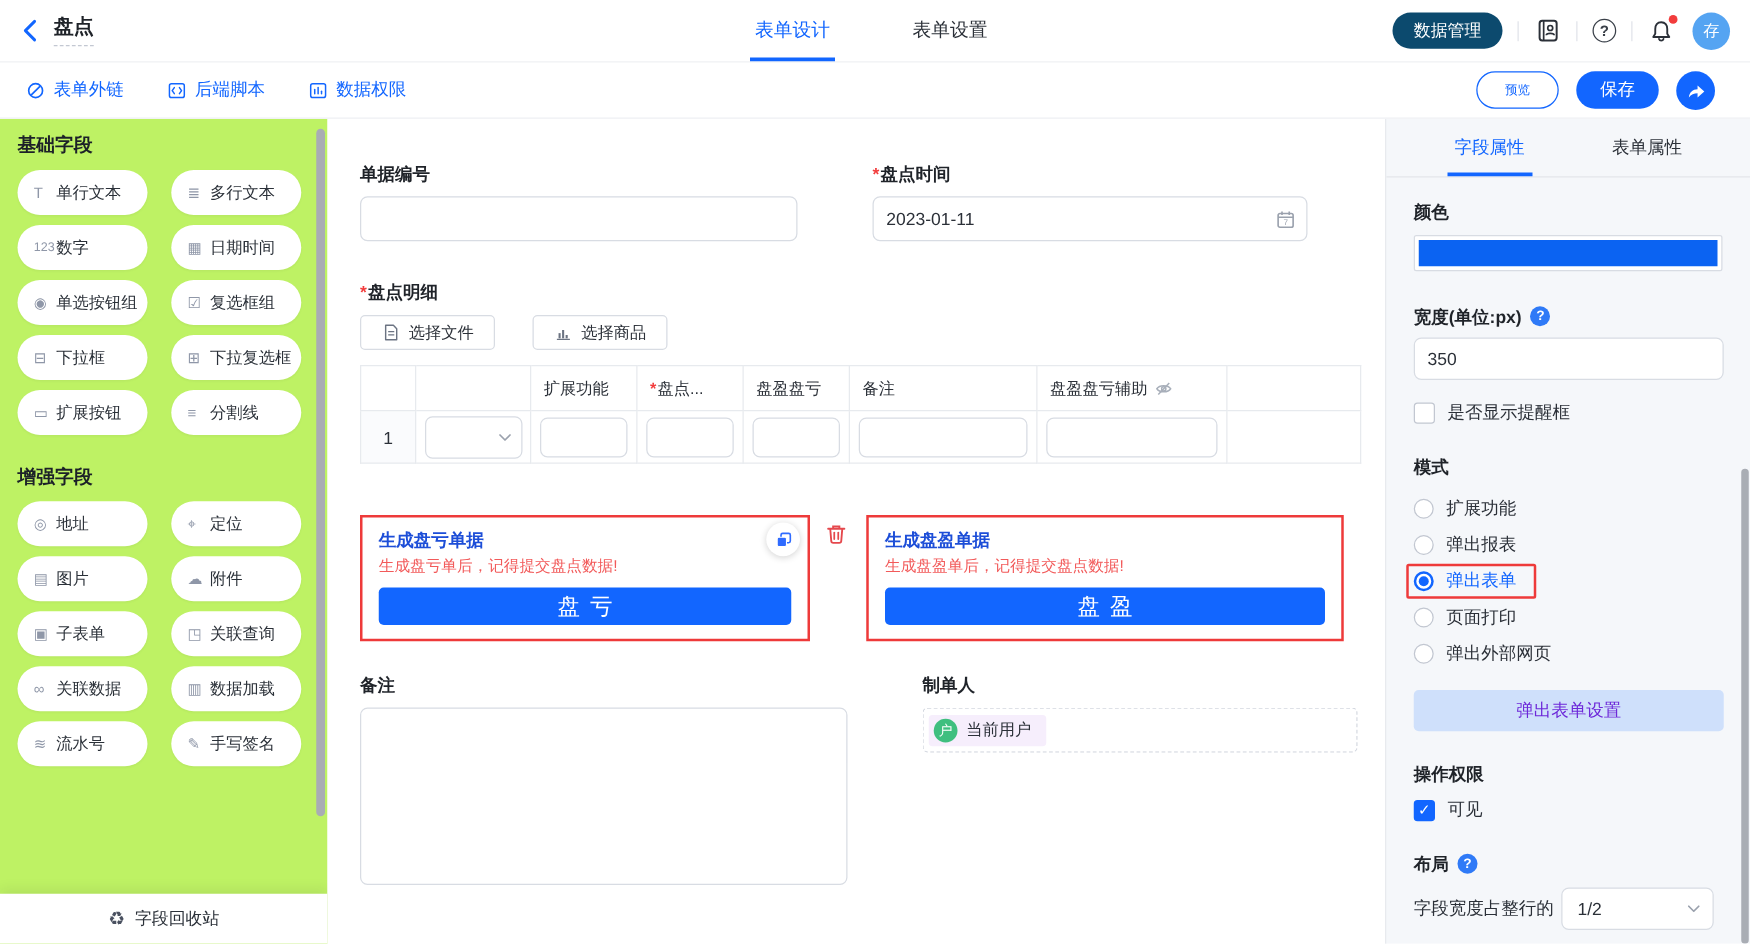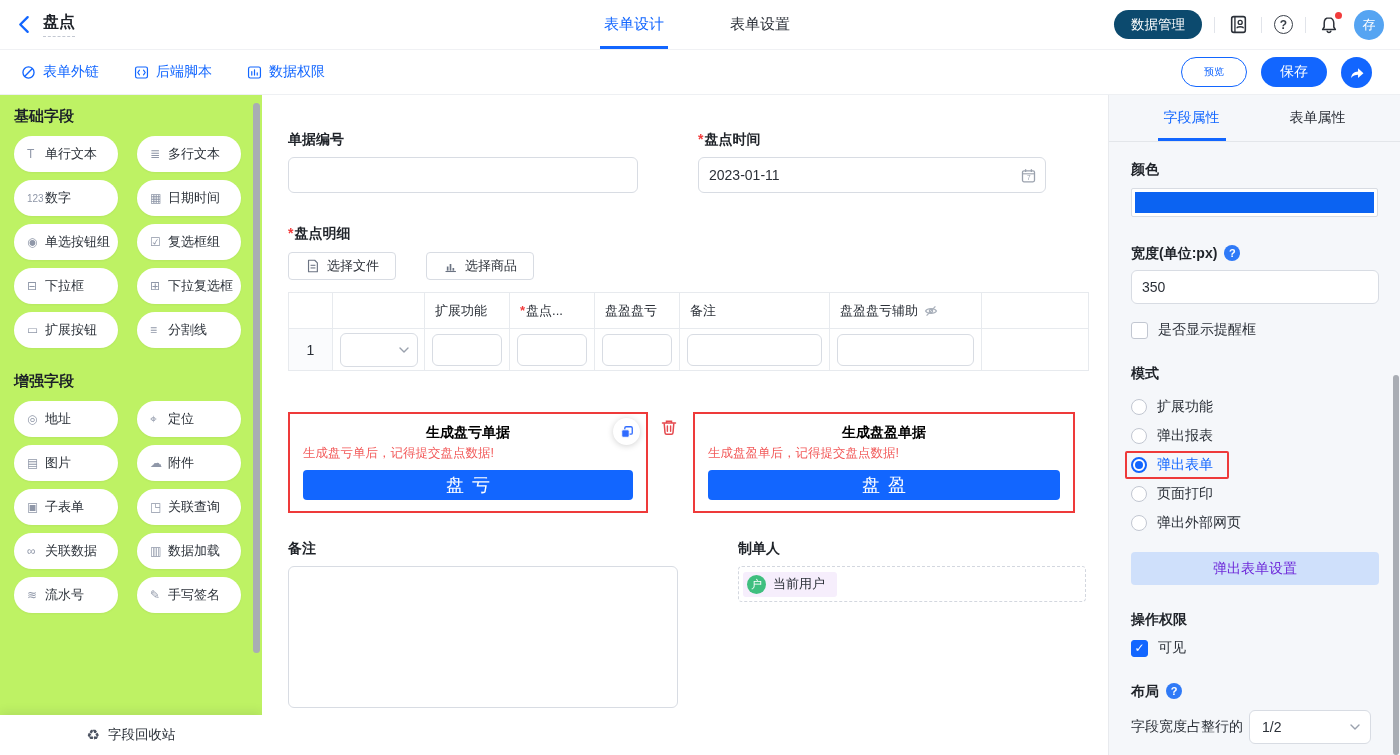--- a/index.html
+++ b/index.html
@@ -65,21 +65,21 @@
   .tbl td { height:42px; }
   .idx-cell { text-align:center; font-size:14px; color:#2b3038; background:#fafbfd; }
   .cell-inp { height:32px; border:1px solid #d8dce3; border-radius:6px; margin:0 auto; display:block; width:calc(100% - 14px); outline:none; padding:0 6px; font-size:13px; }
   .sel-box { height:34px; width:78px; border:1px solid #d8dce3; border-radius:6px; margin:0 auto; display:flex; align-items:center; justify-content:flex-end; padding-right:8px; cursor:pointer; background:#fff; }
   .hdr-flex { display:flex; align-items:center; gap:6px; }
 
   .panels-row { display:flex; gap:45px; margin-top:41px; position:relative; width:820px; }
   .ext-panel { border:2px solid #ee3a3a; padding:9px 13px 11px 13px; position:relative; background:#fff; }
   .ext-panel.loss { width:360px; }
   .ext-panel.gain { width:382px; }
-  .ext-title { font-size:14px; font-weight:700; color:#000000; line-height:19px;text-align:center; }
+  .ext-title { font-size:14px; font-weight:700; color:#1d4ed8; line-height:19px; }
   .ext-hint { font-size:12.5px; color:#f25a5a; margin:3px 0 8px 0; line-height:17px; }
   .ext-btn { width:100%; height:30px; background:#1266ff; color:#fff; border:none; border-radius:4px; font-size:18px; letter-spacing:8px; text-indent:8px; cursor:pointer; font-family:inherit; }
   .copy-fab { position:absolute; top:4px; right:6px; width:27px; height:27px; border-radius:50%; background:#fff; box-shadow:0 1px 6px rgba(0,0,0,.18); display:flex; align-items:center; justify-content:center; cursor:pointer; }
   .trash-fab { position:absolute; left:372px; top:6px; cursor:pointer; }
 
   .row4 { display:flex; gap:60px; margin-top:25px; }
   .remark-area { width:390px; height:142px; border:1px solid #d8dce3; border-radius:6px; margin-top:8px; resize:none; outline:none; font-family:inherit; padding:8px; font-size:14px; }
   .maker-box { width:348px; height:36px; border:1px dashed #d3d7df; border-radius:4px; margin-top:8px; display:flex; align-items:center; padding-left:4px; }
   .user-tag { display:inline-flex; align-items:center; gap:7px; background:#f6eefc; border-radius:3px; padding:3px 12px 3px 4px; }
   .tag-avatar { width:19px; height:19px; border-radius:50%; background:#3fbf7f; color:#fff; font-size:11px; display:flex; align-items:center; justify-content:center; }

